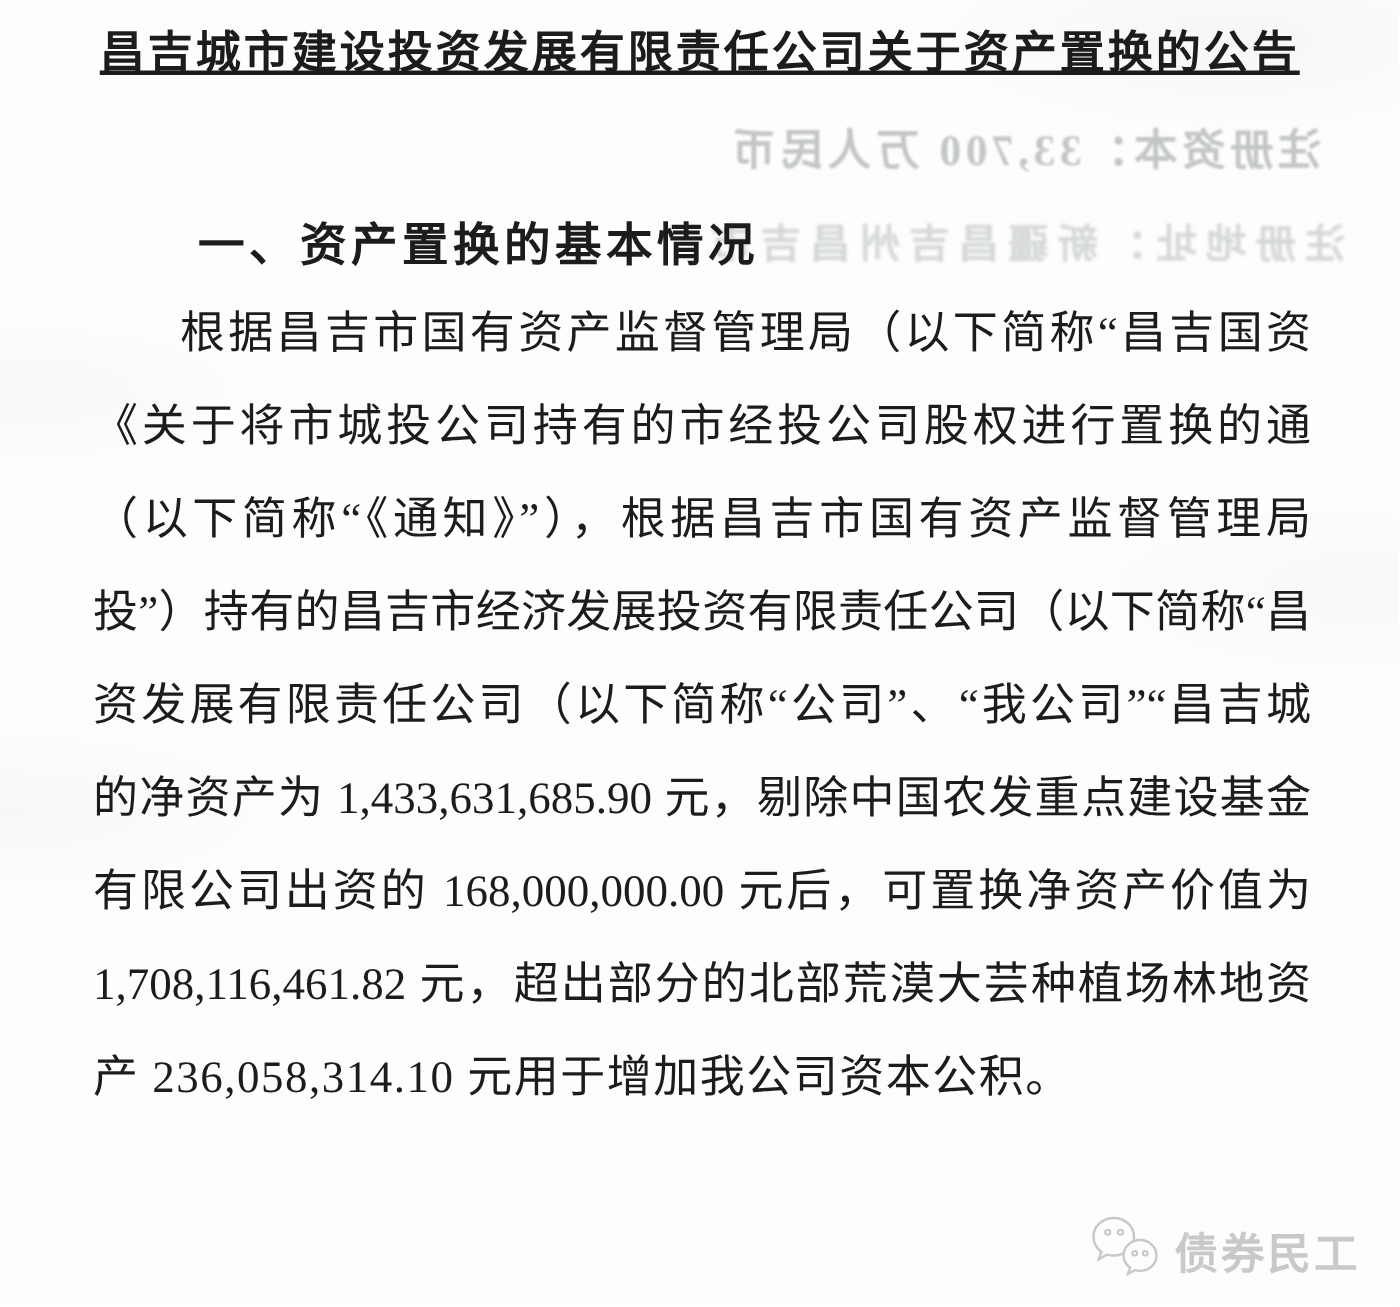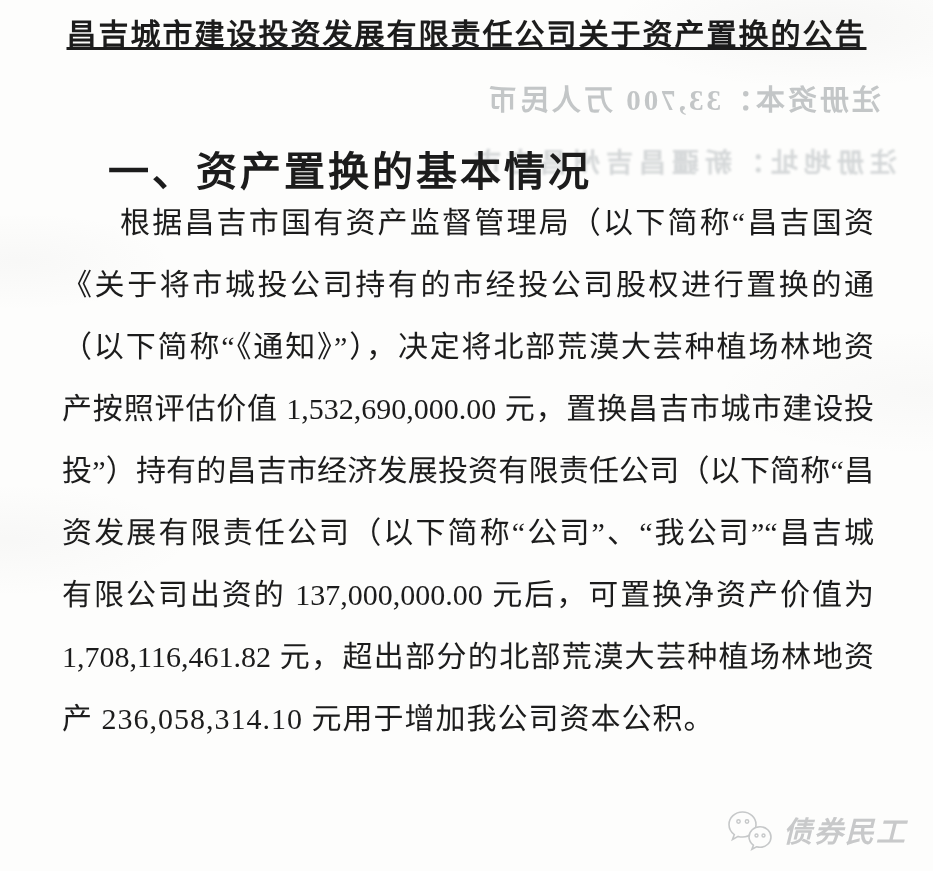--- a/index.html
+++ b/index.html
@@ -54,22 +54,22 @@
     right: 36px;
     font-size: 27px;
     letter-spacing: 6px;
     color: #d4d7d8;
     filter: blur(1.1px);
   }
 
   .section-heading {
     position: absolute;
     top: 138px;
-    left: 108px;
-    font-size: 41px;
+    left: 132px;
+    font-size: 31px;
     font-weight: 700;
     letter-spacing: 3px;
     white-space: nowrap;
     font-family: Liberation Mono, monospace;
   }
 
   .paragraph {
     position: absolute;
     top: 192px;
     left: 62px;
@@ -84,24 +84,23 @@
     overflow: hidden;
   }
   .para-line.indent { text-indent: 58px; }
   .para-line.last { text-align-last: left; letter-spacing: 1px; }
 
   .watermark {
     position: absolute;
     top: 808px;
     right: 26px;
     display: flex;
-    align-items: flex-start;
+    align-items: flex-end;
     gap: 7px;
     color: #c8c9ca;
-    font-style: italic;
   }
   .watermark-label {
     font-family: "Liberation Sans", "DejaVu Sans", sans-serif;
     font-size: 29px;
     font-weight: 700;
     letter-spacing: 2px;
     white-space: nowrap;
   }
   .watermark-icon { display: block; }
 </style>
@@ -114,25 +113,25 @@
 
   <div class="bleed bleed-capital">注册资本：33,700 万人民币</div>
 
   <div class="bleed bleed-address">注册地址：新疆昌吉州昌吉市</div>
 
   <div class="section-heading">一、资产置换的基本情况</div>
 
   <div class="paragraph">
     <div class="para-line indent">根据昌吉市国有资产监督管理局（以下简称“昌吉国资局”）</div>
     <div class="para-line">《关于将市城投公司持有的市经投公司股权进行置换的通知》，</div>
-    <div class="para-line">（以下简称“《通知》”），决定将北部荒漠大芸种植场林地资</div>
-    <div class="para-line">产按照评估价值 1,532,690,000.00 元，置换昌吉市城市建设投</div>
+    <div class="para-line">（以下简称“《通知》”），根据昌吉市国有资产监督管理局</div>
     <div class="para-line">投”）持有的昌吉市经济发展投资有限责任公司（以下简称“昌</div>
     <div class="para-line">资发展有限责任公司（以下简称“公司”、“我公司”“昌吉城</div>
-    <div class="para-line">有限公司出资的 137,000,000.00 元后，可置换净资产价值为</div>
+    <div class="para-line">的净资产为 1,433,631,685.90 元，剔除中国农发重点建设基金</div>
+    <div class="para-line">有限公司出资的 168,000,000.00 元后，可置换净资产价值为</div>
     <div class="para-line">1,708,116,461.82 元，超出部分的北部荒漠大芸种植场林地资</div>
     <div class="para-line last">产 236,058,314.10 元用于增加我公司资本公积。</div>
   </div>
 
   <div class="watermark">
     <span>
       <svg class="watermark-icon" width="52" height="46" viewBox="0 0 52 46" aria-hidden="true">
         <g stroke="#c6c8c9" stroke-width="1.6" fill="#fdfdfc">
           <path d="M32 16.5c0 7-6 12.5-13.5 12.5-1.5 0-3-.2-4.3-.6L8.5 31.5l1.8-4.9C7.2 24.3 5 20.7 5 16.5 5 9.6 11 4 18.5 4S32 9.6 32 16.5z"></path>
           <path d="M47 29c0 5.7-4.9 10.3-11 10.3-1.2 0-2.4-.2-3.5-.5l-4.6 2.4 1.5-4C27 35.3 25 32.4 25 29c0-5.7 4.9-10.3 11-10.3S47 23.3 47 29z"></path>

